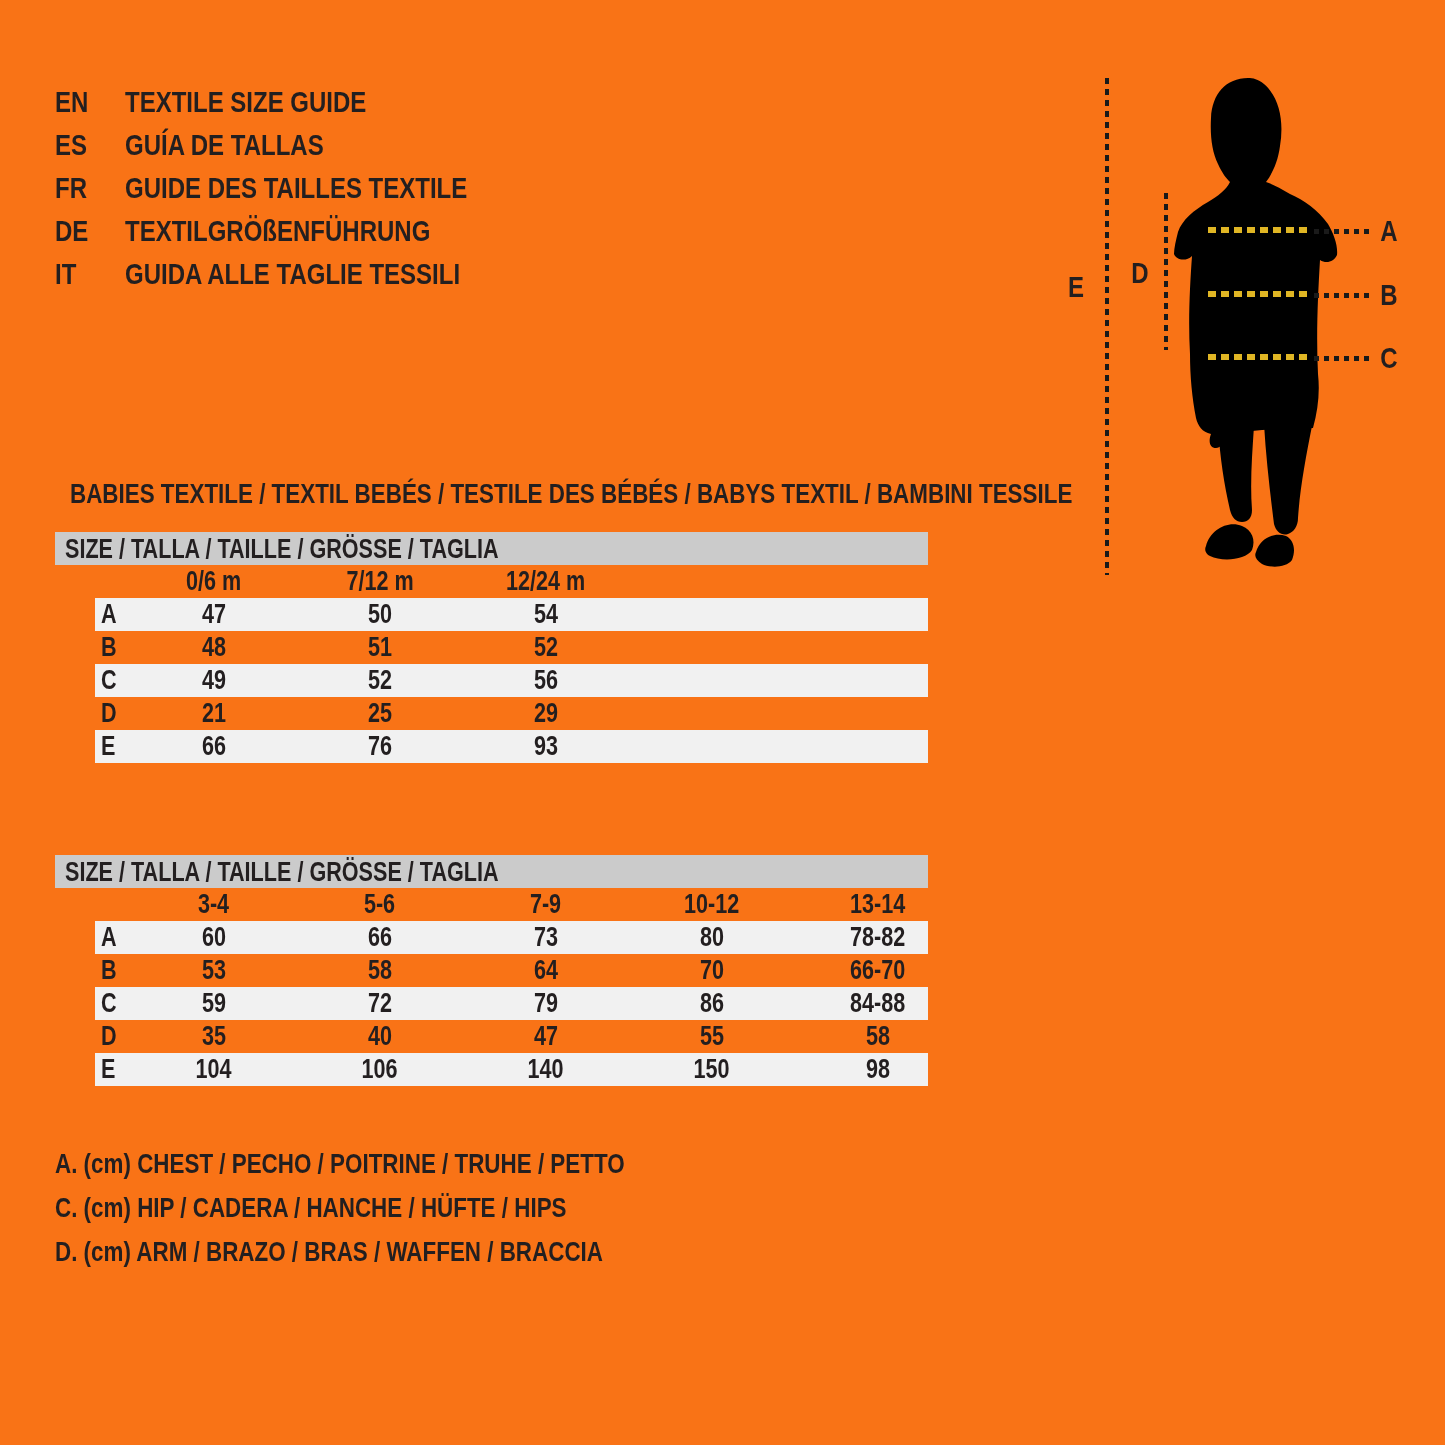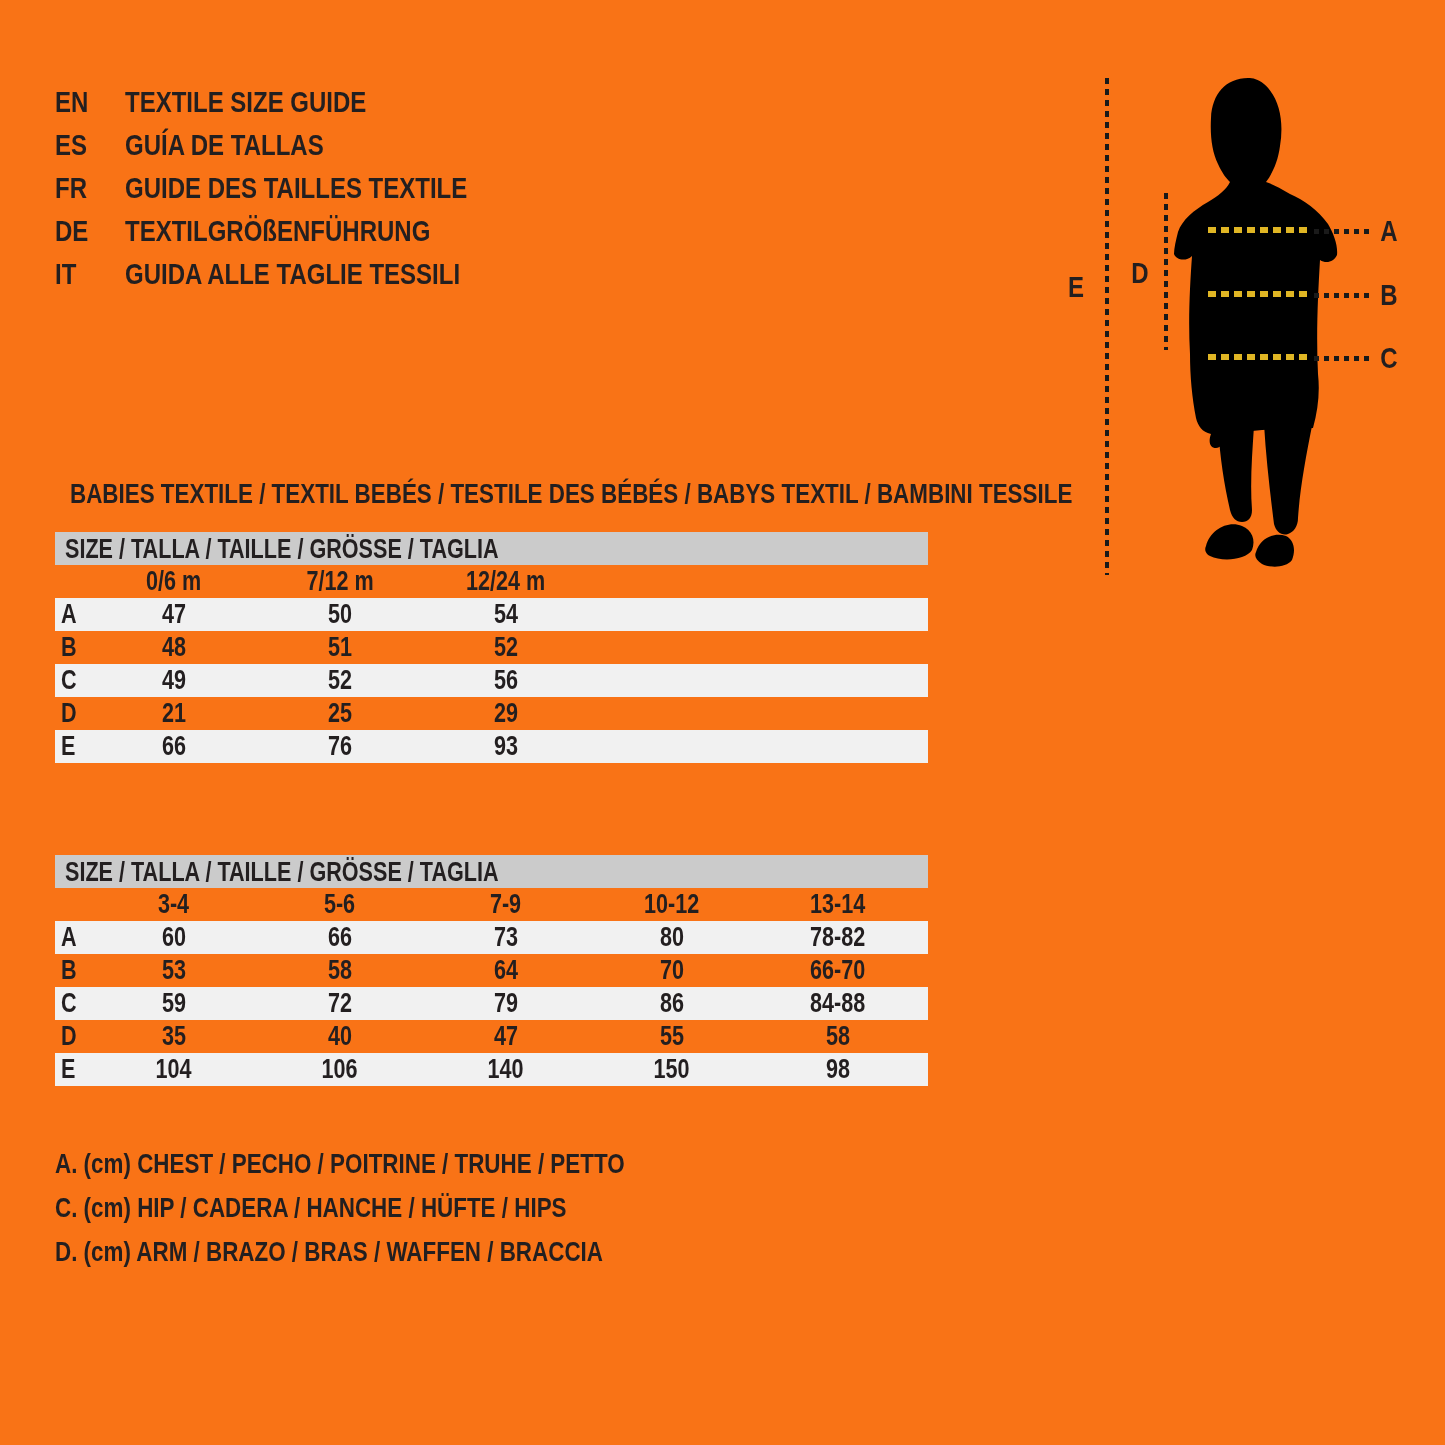--- a/index.html
+++ b/index.html
@@ -19,21 +19,21 @@
   .vdots{width:4px;background:repeating-linear-gradient(180deg,#1a1a1a 0 6px,transparent 6px 11px);}
   .ydash{height:6px;background:repeating-linear-gradient(90deg,#e0b624 0 8px,transparent 8px 13px);z-index:3;}
   .bdots{height:5px;background:repeating-linear-gradient(90deg,#1a1a1a 0 5px,transparent 5px 10px);z-index:3;}
   .marker-label{font-size:30px;font-weight:700;}
 
   
   .section-title{left:70px;font-size:28px;font-weight:700;}
   .size-table{left:55px;width:873px;font-weight:700;}
   .size-head{height:33px;background:#cbcbcb;display:flex;align-items:flex-end;
              padding-left:10px;font-size:27px;}
-  .trow{display:grid;height:33px;align-items:center;font-size:27px;}
+  .trow{display:grid;height:33px;align-items:center;font-size:27px;margin-left:40px;}
   .t3{grid-template-columns:36px 166px 166px 166px;}
   .t5{grid-template-columns:36px 166px 166px 166px 166px 166px;}
   .trow.stripe{background:#f1f1f1;}
   .tcell{text-align:center;}
   .tlabel{text-align:left;padding-left:6px;}
 
   
   #legend{left:55px;top:1142px;font-size:28px;font-weight:700;line-height:44px;}
 </style>
 </head>

